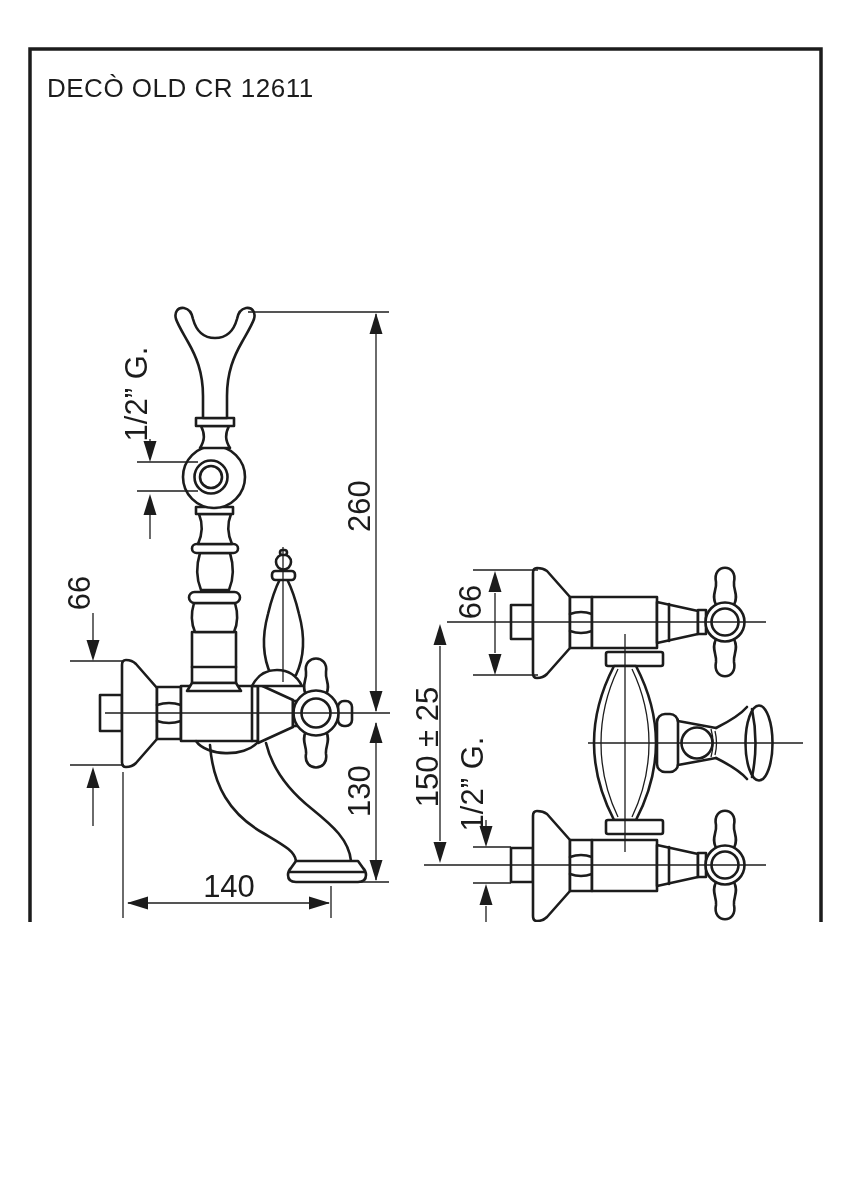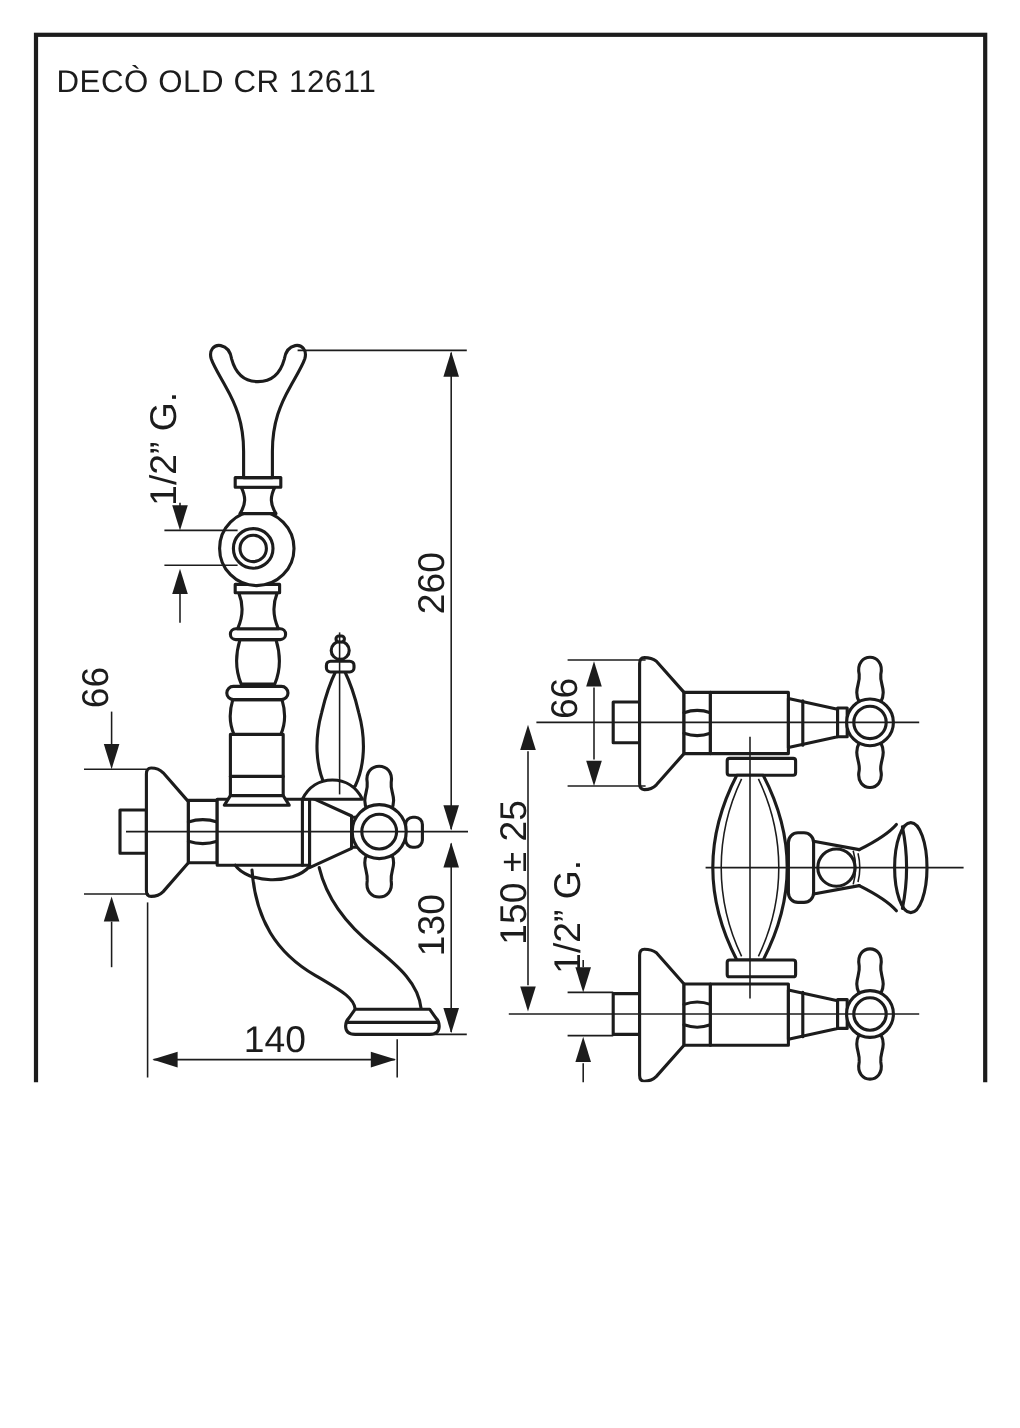--- a/index.html
+++ b/index.html
@@ -1,18 +1,18 @@
 <!DOCTYPE html>
 <html><head>
 <meta charset="utf-8">
 <style>
   html,body { margin:0; padding:0; background:#ffffff; }
   .stage {
     position:relative; width:850px; height:902px; background:#ffffff;
-    font-family:"Liberation Sans", sans-serif; overflow:hidden;
+    font-family:"Liberation Sans", sans-serif; overflow:hidden;margin-top:20px;
   }
   .stage svg { position:absolute; left:0; top:0; }
   .ln   { fill:none;    stroke:#1c1c1c; stroke-width:2.6; stroke-linejoin:round; stroke-linecap:round; }
   .lnf  { fill:#ffffff; stroke:#1c1c1c; stroke-width:2.6; stroke-linejoin:round; }
   .thin { fill:none;    stroke:#1c1c1c; stroke-width:1.3; stroke-linecap:butt; }
   .arw  { fill:#1c1c1c; stroke:none; }
   .bord { fill:none;    stroke:#1c1c1c; stroke-width:3.5; }
   .dimtxt   { font-family:"Liberation Sans", sans-serif; font-size:31px; fill:#1c1c1c; }
   .titletxt { font-family:"Liberation Sans", sans-serif; font-size:26px; fill:#1c1c1c; letter-spacing:0.5px; }
 </style>

